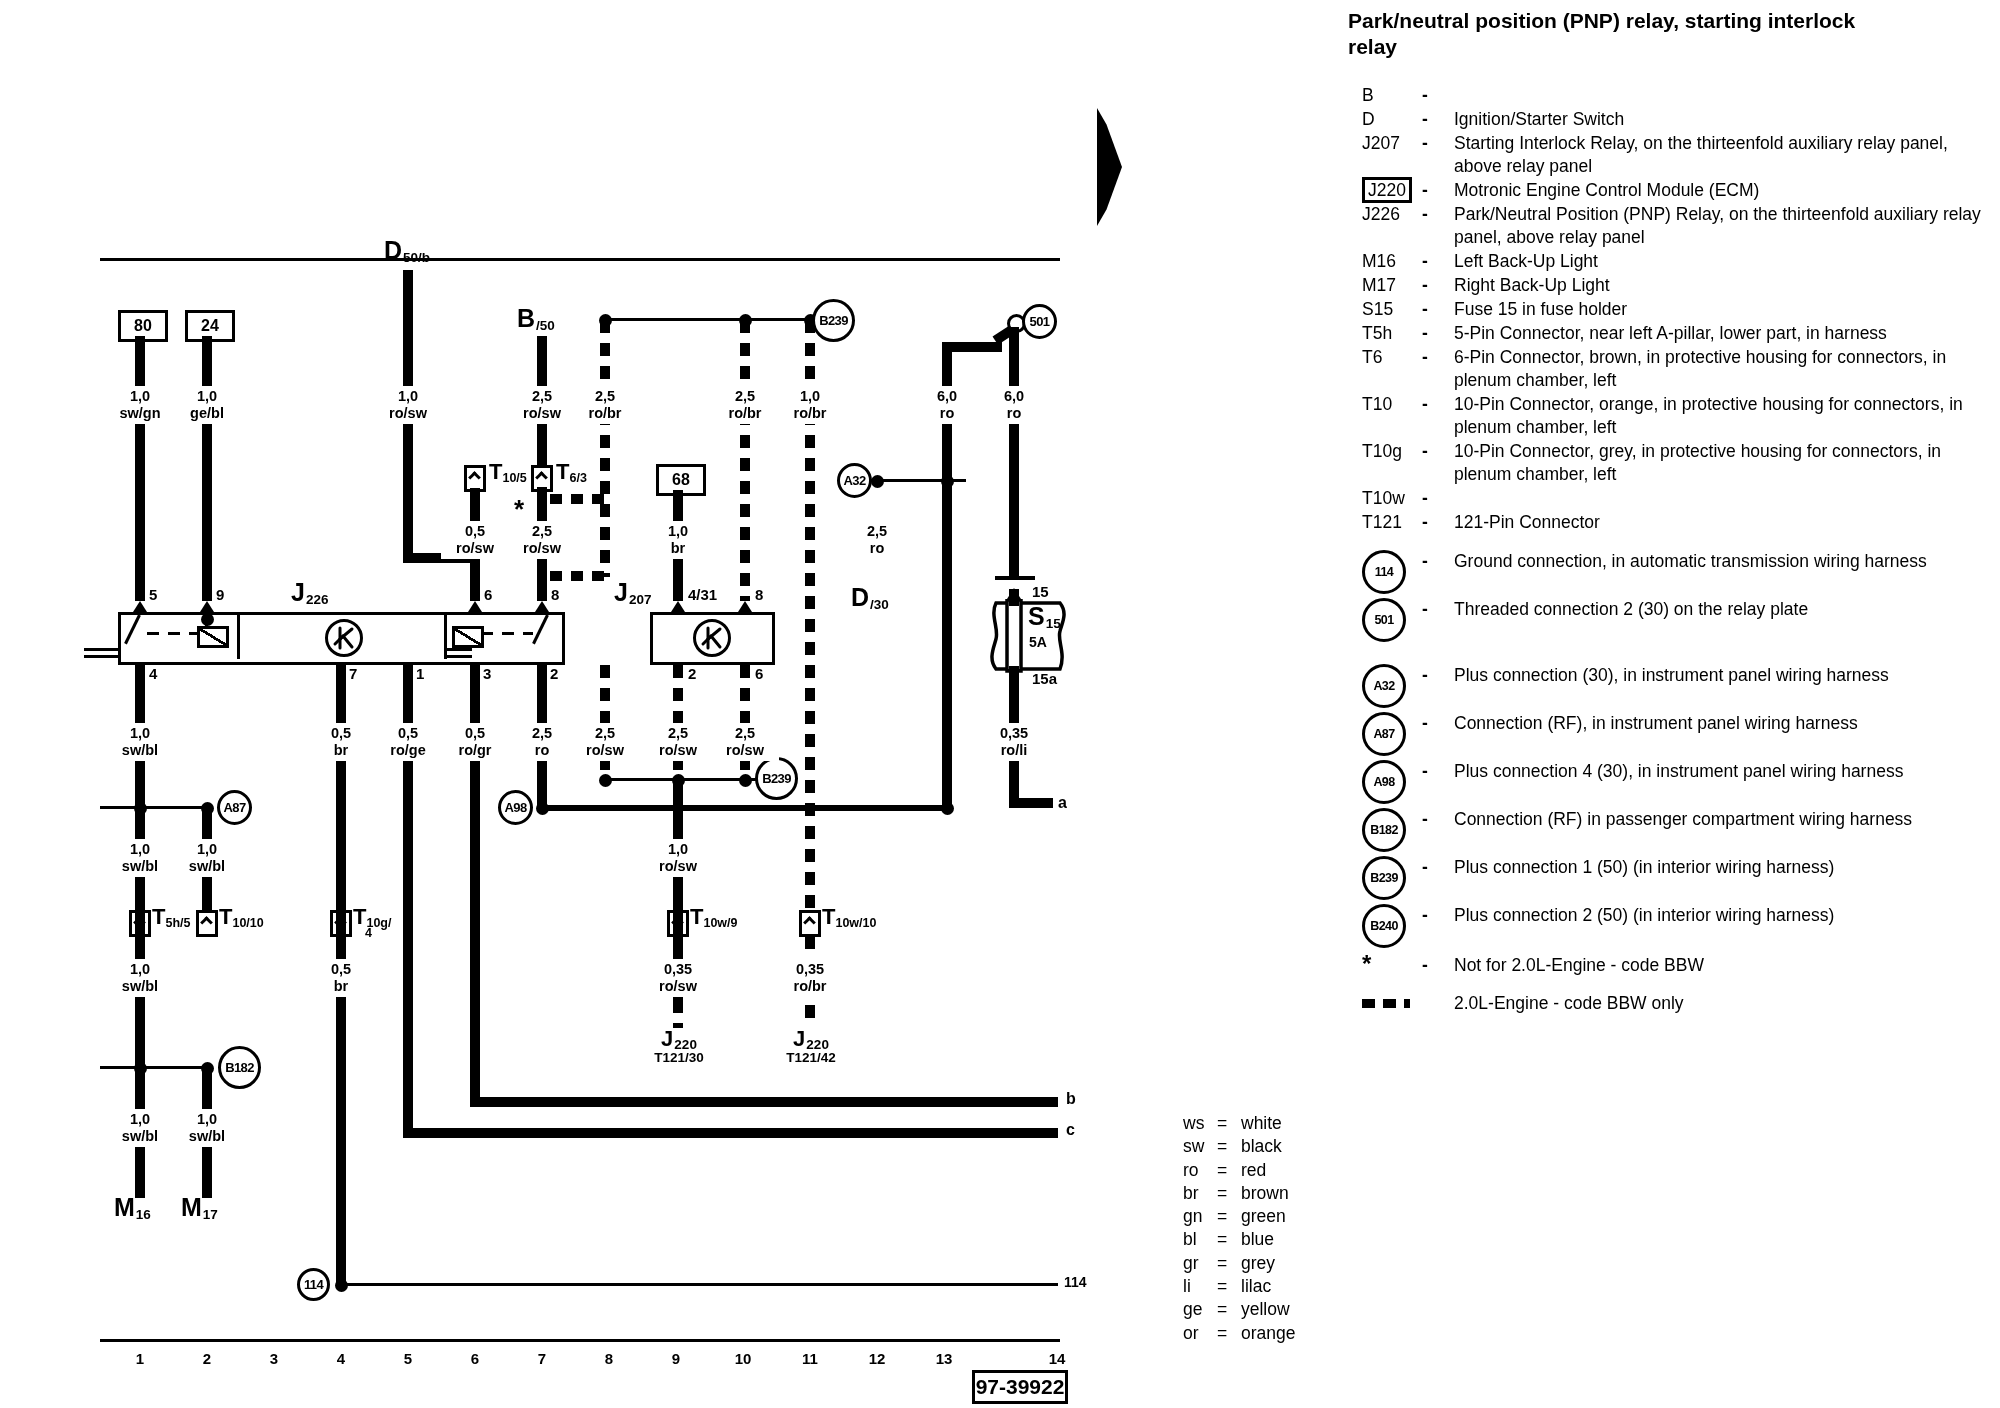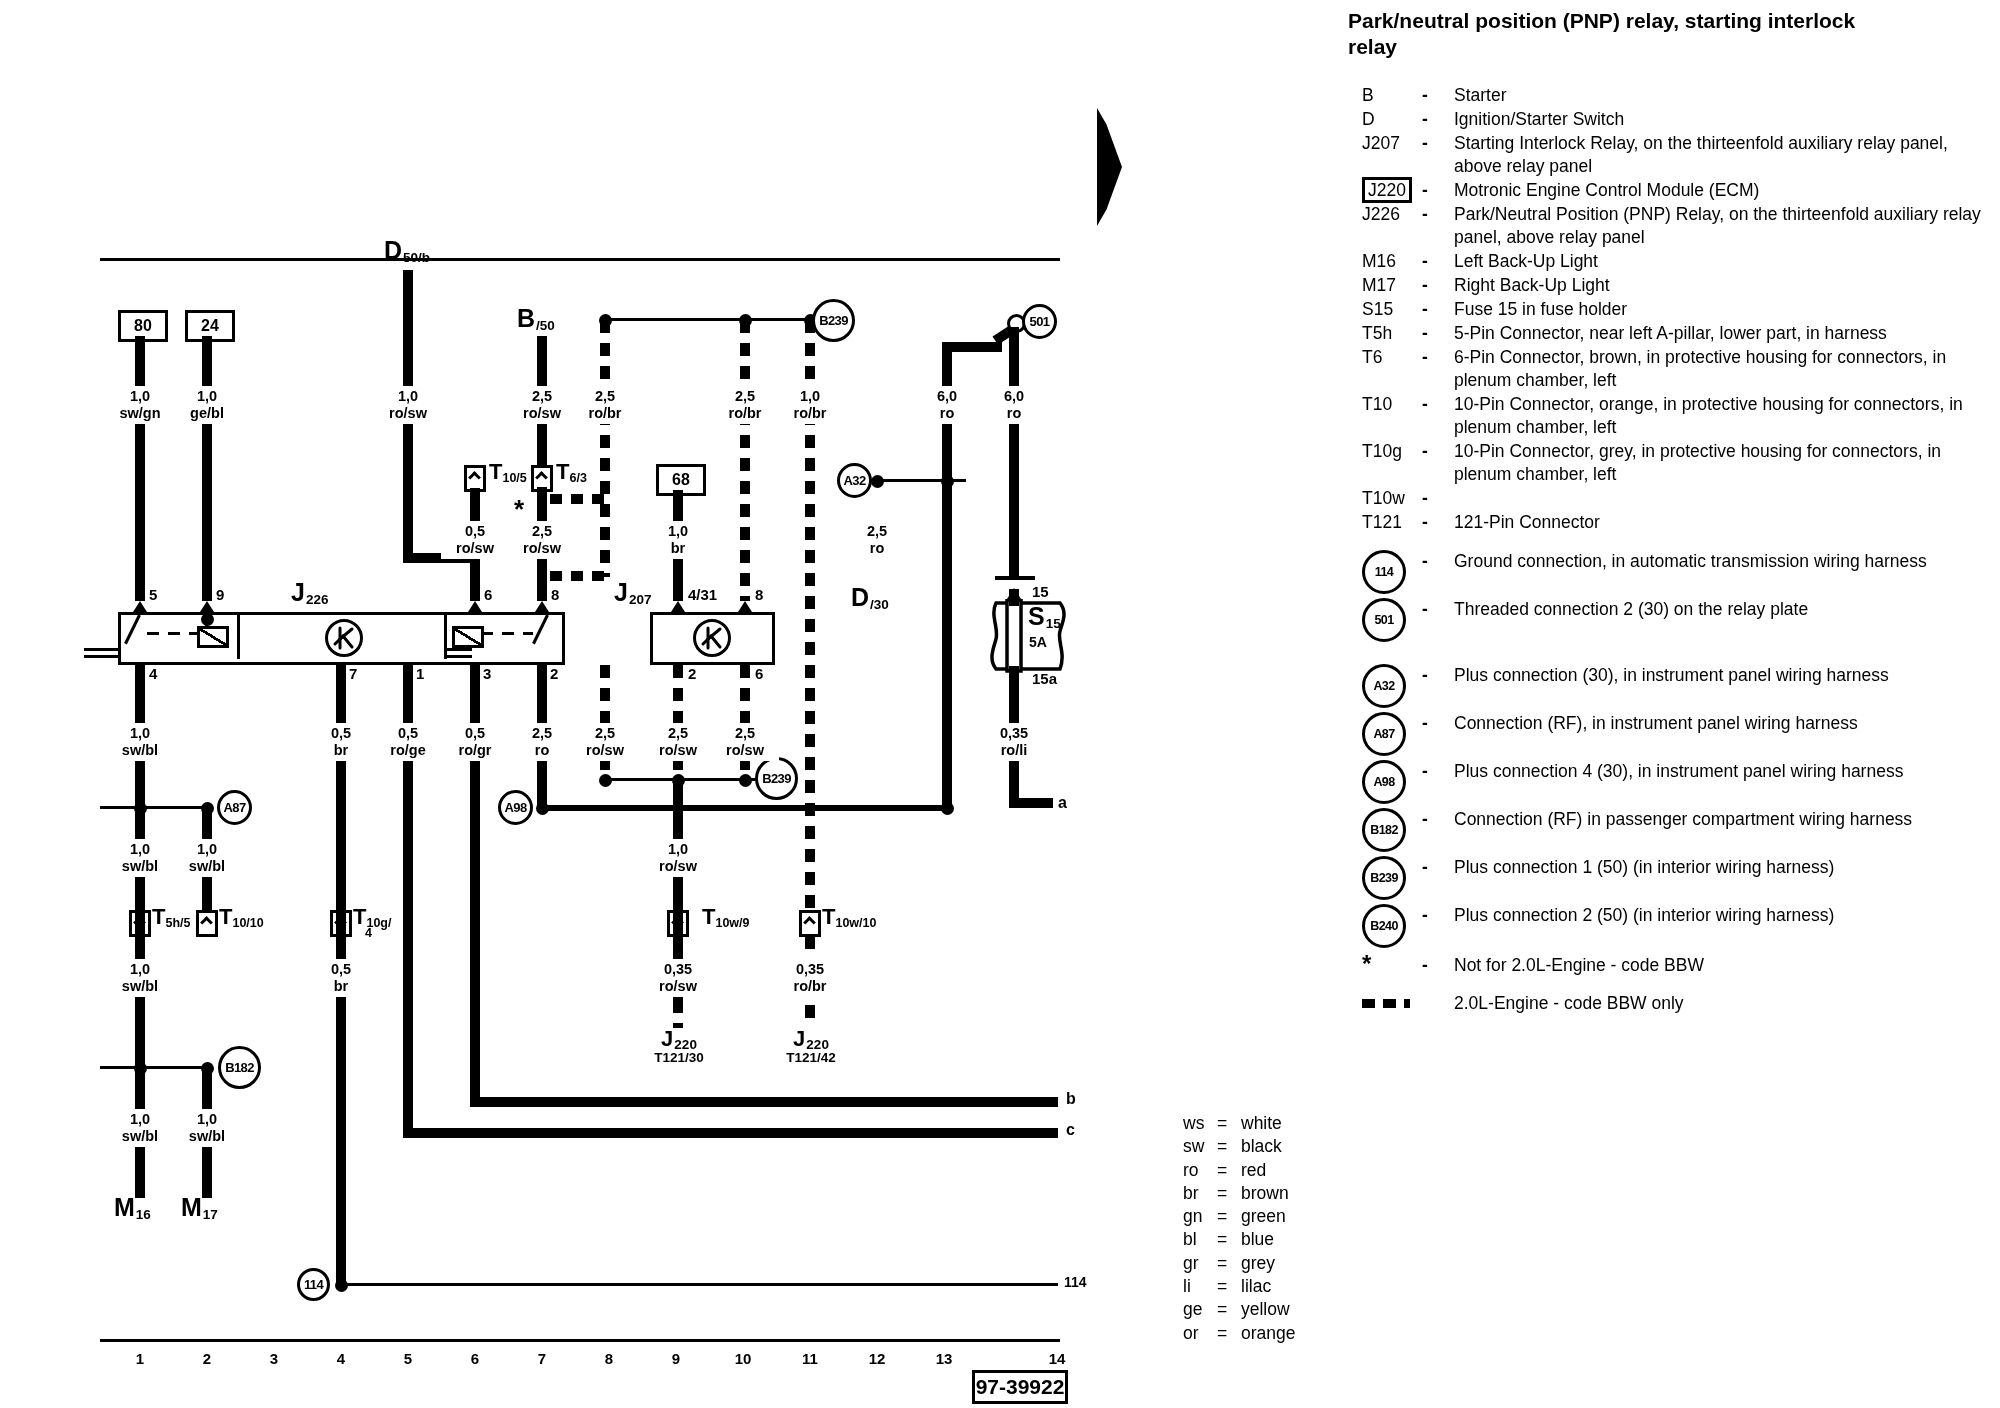--- a/index.html
+++ b/index.html
@@ -146,21 +146,21 @@
     <div class="conn" style="left:196px;top:910px;"></div>
     <div class="conn" style="left:330px;top:910px;"></div>
     <div class="conn" style="left:667px;top:910px;"></div>
     <div class="conn" style="left:799px;top:910px;"></div>
 
     <div class="tlab" style="left:489px;top:459px;"><span class="main">T</span><span class="sub">10/5</span></div>
     <div class="tlab" style="left:556px;top:459px;"><span class="main">T</span><span class="sub">6/3</span></div>
     <div class="tlab" style="left:152px;top:904px;"><span class="main">T</span><span class="sub">5h/5</span></div>
     <div class="tlab" style="left:219px;top:904px;"><span class="main">T</span><span class="sub">10/10</span></div>
     <div class="tlab" style="left:353px;top:904px;"><span class="main">T</span><span class="sub">10g/</span><div style="font-weight:bold;font-size:12.5px;margin-left:12px;margin-top:-4px;">4</div></div>
-    <div class="tlab" style="left:690px;top:904px;padding-left:12px;"><span class="main">T</span><span class="sub">10w/9</span></div>
+    <div class="tlab" style="left:690px;top:904px;"><span class="main">T</span><span class="sub">10w/9</span></div>
     <div class="tlab" style="left:822px;top:904px;"><span class="main">T</span><span class="sub">10w/10</span></div>
 
     <div class="exit" style="left:1058px;top:794px;"><span>a</span></div>
     <div class="exit" style="left:1066px;top:1090px;"><span>b</span></div>
     <div class="exit" style="left:1066px;top:1121px;"><span>c</span></div>
     <div class="exit" style="left:1064px;top:1274px;font-size:14px;"><span>114</span></div>
     <div class="abs" style="left:514px;top:494px;font-weight:bold;font-size:26px;"><span>*</span></div>
     <div class="tbox" style="left:972px;top:1370px;width:90px;height:28px;font-size:21px;">
         <span>97-39922</span>
       </div>
@@ -430,21 +430,20 @@
   <div class="title">
     <div>Park/neutral position (PNP) relay, starting interlock</div>
     <div>relay</div>
   </div>
 
   <div class="legend">
     <div id="legend-components">
         <div class="lrow">
           <div class="sym"><span>B</span></div>
           <div class="dash">-</div>
-          <div class="desc">Starter</div>
         </div>
         <div class="lrow">
           <div class="sym"><span>D</span></div>
           <div class="dash">-</div>
           <div class="desc">Ignition/Starter Switch</div>
         </div>
         <div class="lrow">
           <div class="sym"><span>J207</span></div>
           <div class="dash">-</div>
           <div class="desc">Starting Interlock Relay, on the thirteenfold auxiliary relay panel, above relay panel</div>

